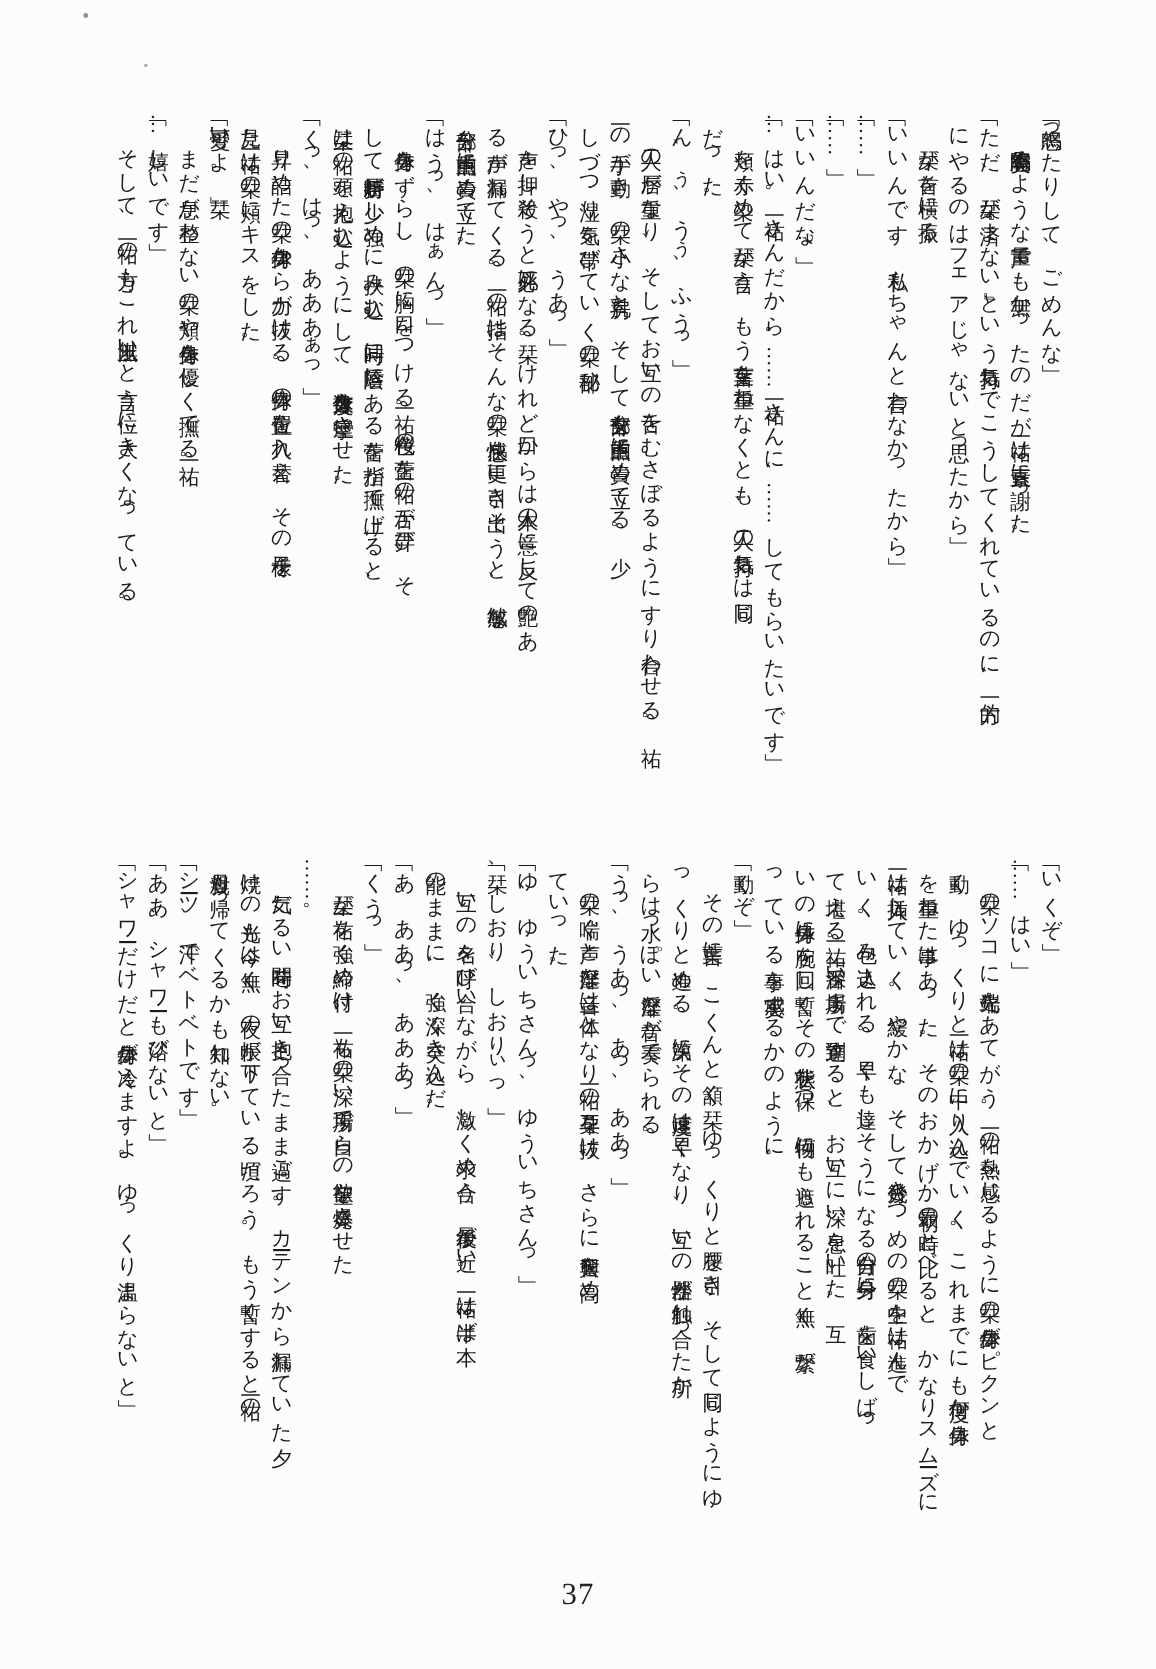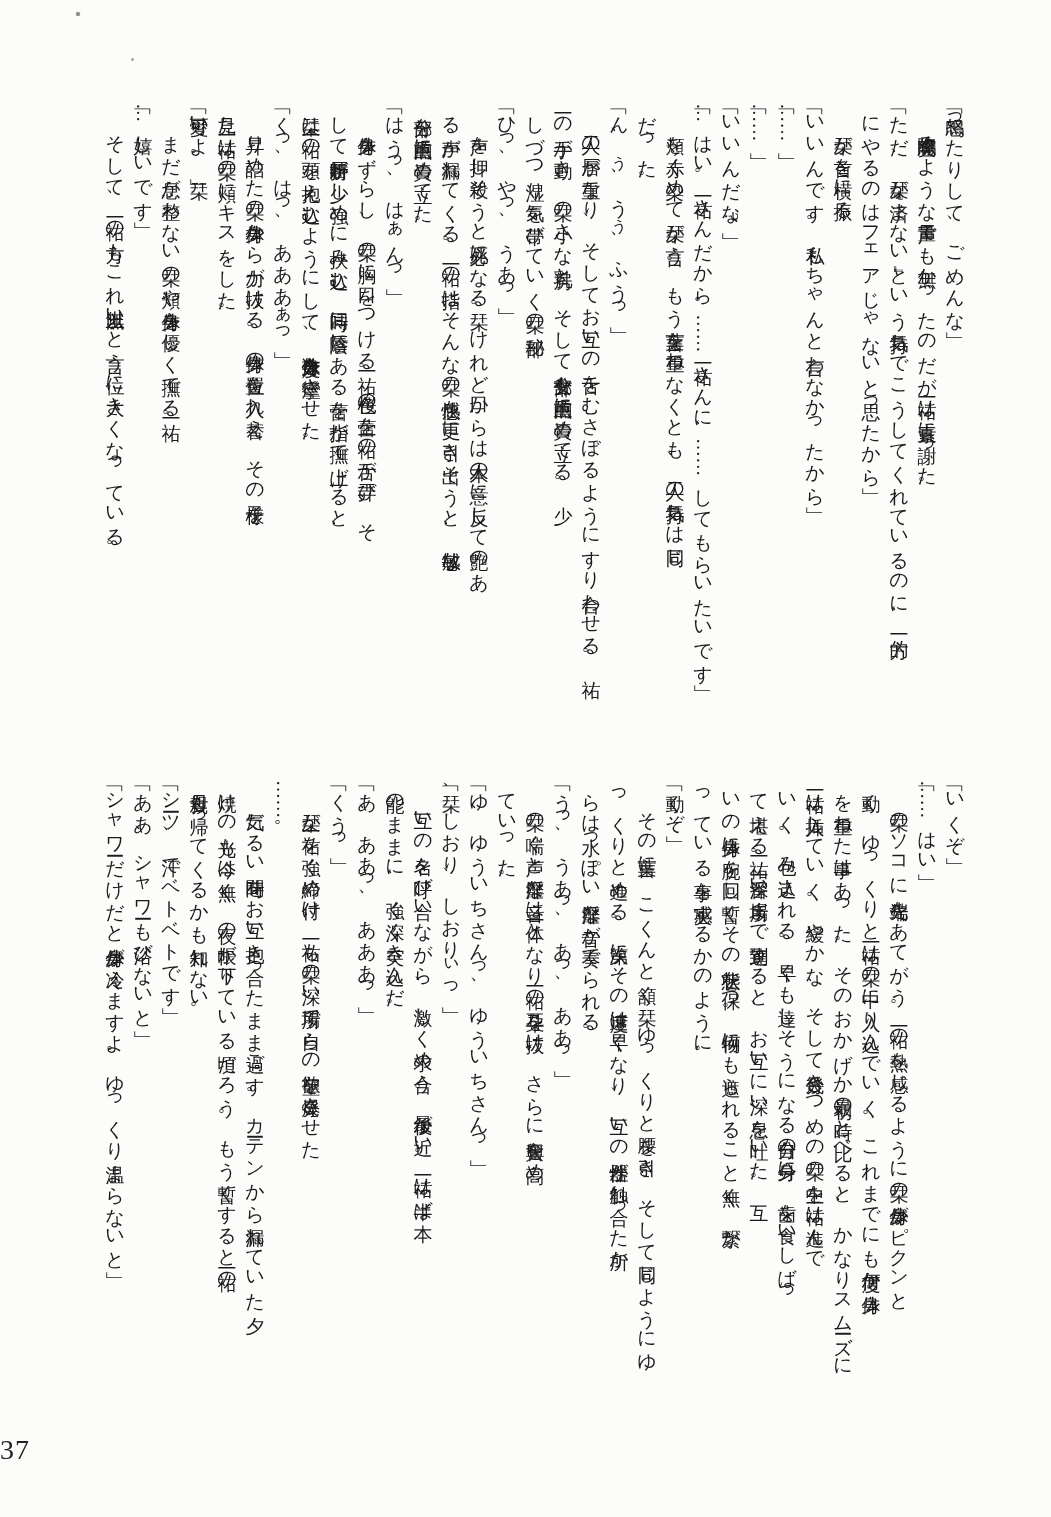--- a/index.html
+++ b/index.html
@@ -28,20 +28,21 @@
     width: 28px;
     letter-spacing: 0.2px;
     overflow: visible;
   }
   .vblock .col.indent { padding-top: 19px; }
   #top-block { top: 103px; right: 82px; }
   #bottom-block { top: 780px; right: 82px; }
   .page-number {
     position: absolute;
     top: 1434px; left: 0; right: 0;
+    text-align: center;
     font-size: 28px;
     letter-spacing: 1px;
     color: #222;
   }
   .speck { position: absolute; border-radius: 50%; }
   .speck-1 { left: 76px; top: 12px; width: 4px; height: 4px; background: #8f8f8f; box-shadow: 0 0 1px #8f8f8f; }
   .speck-2 { left: 131px; top: 58px; width: 3px; height: 3px; background: #a5a5a5; }
 </style>
 </head>
 <body>

